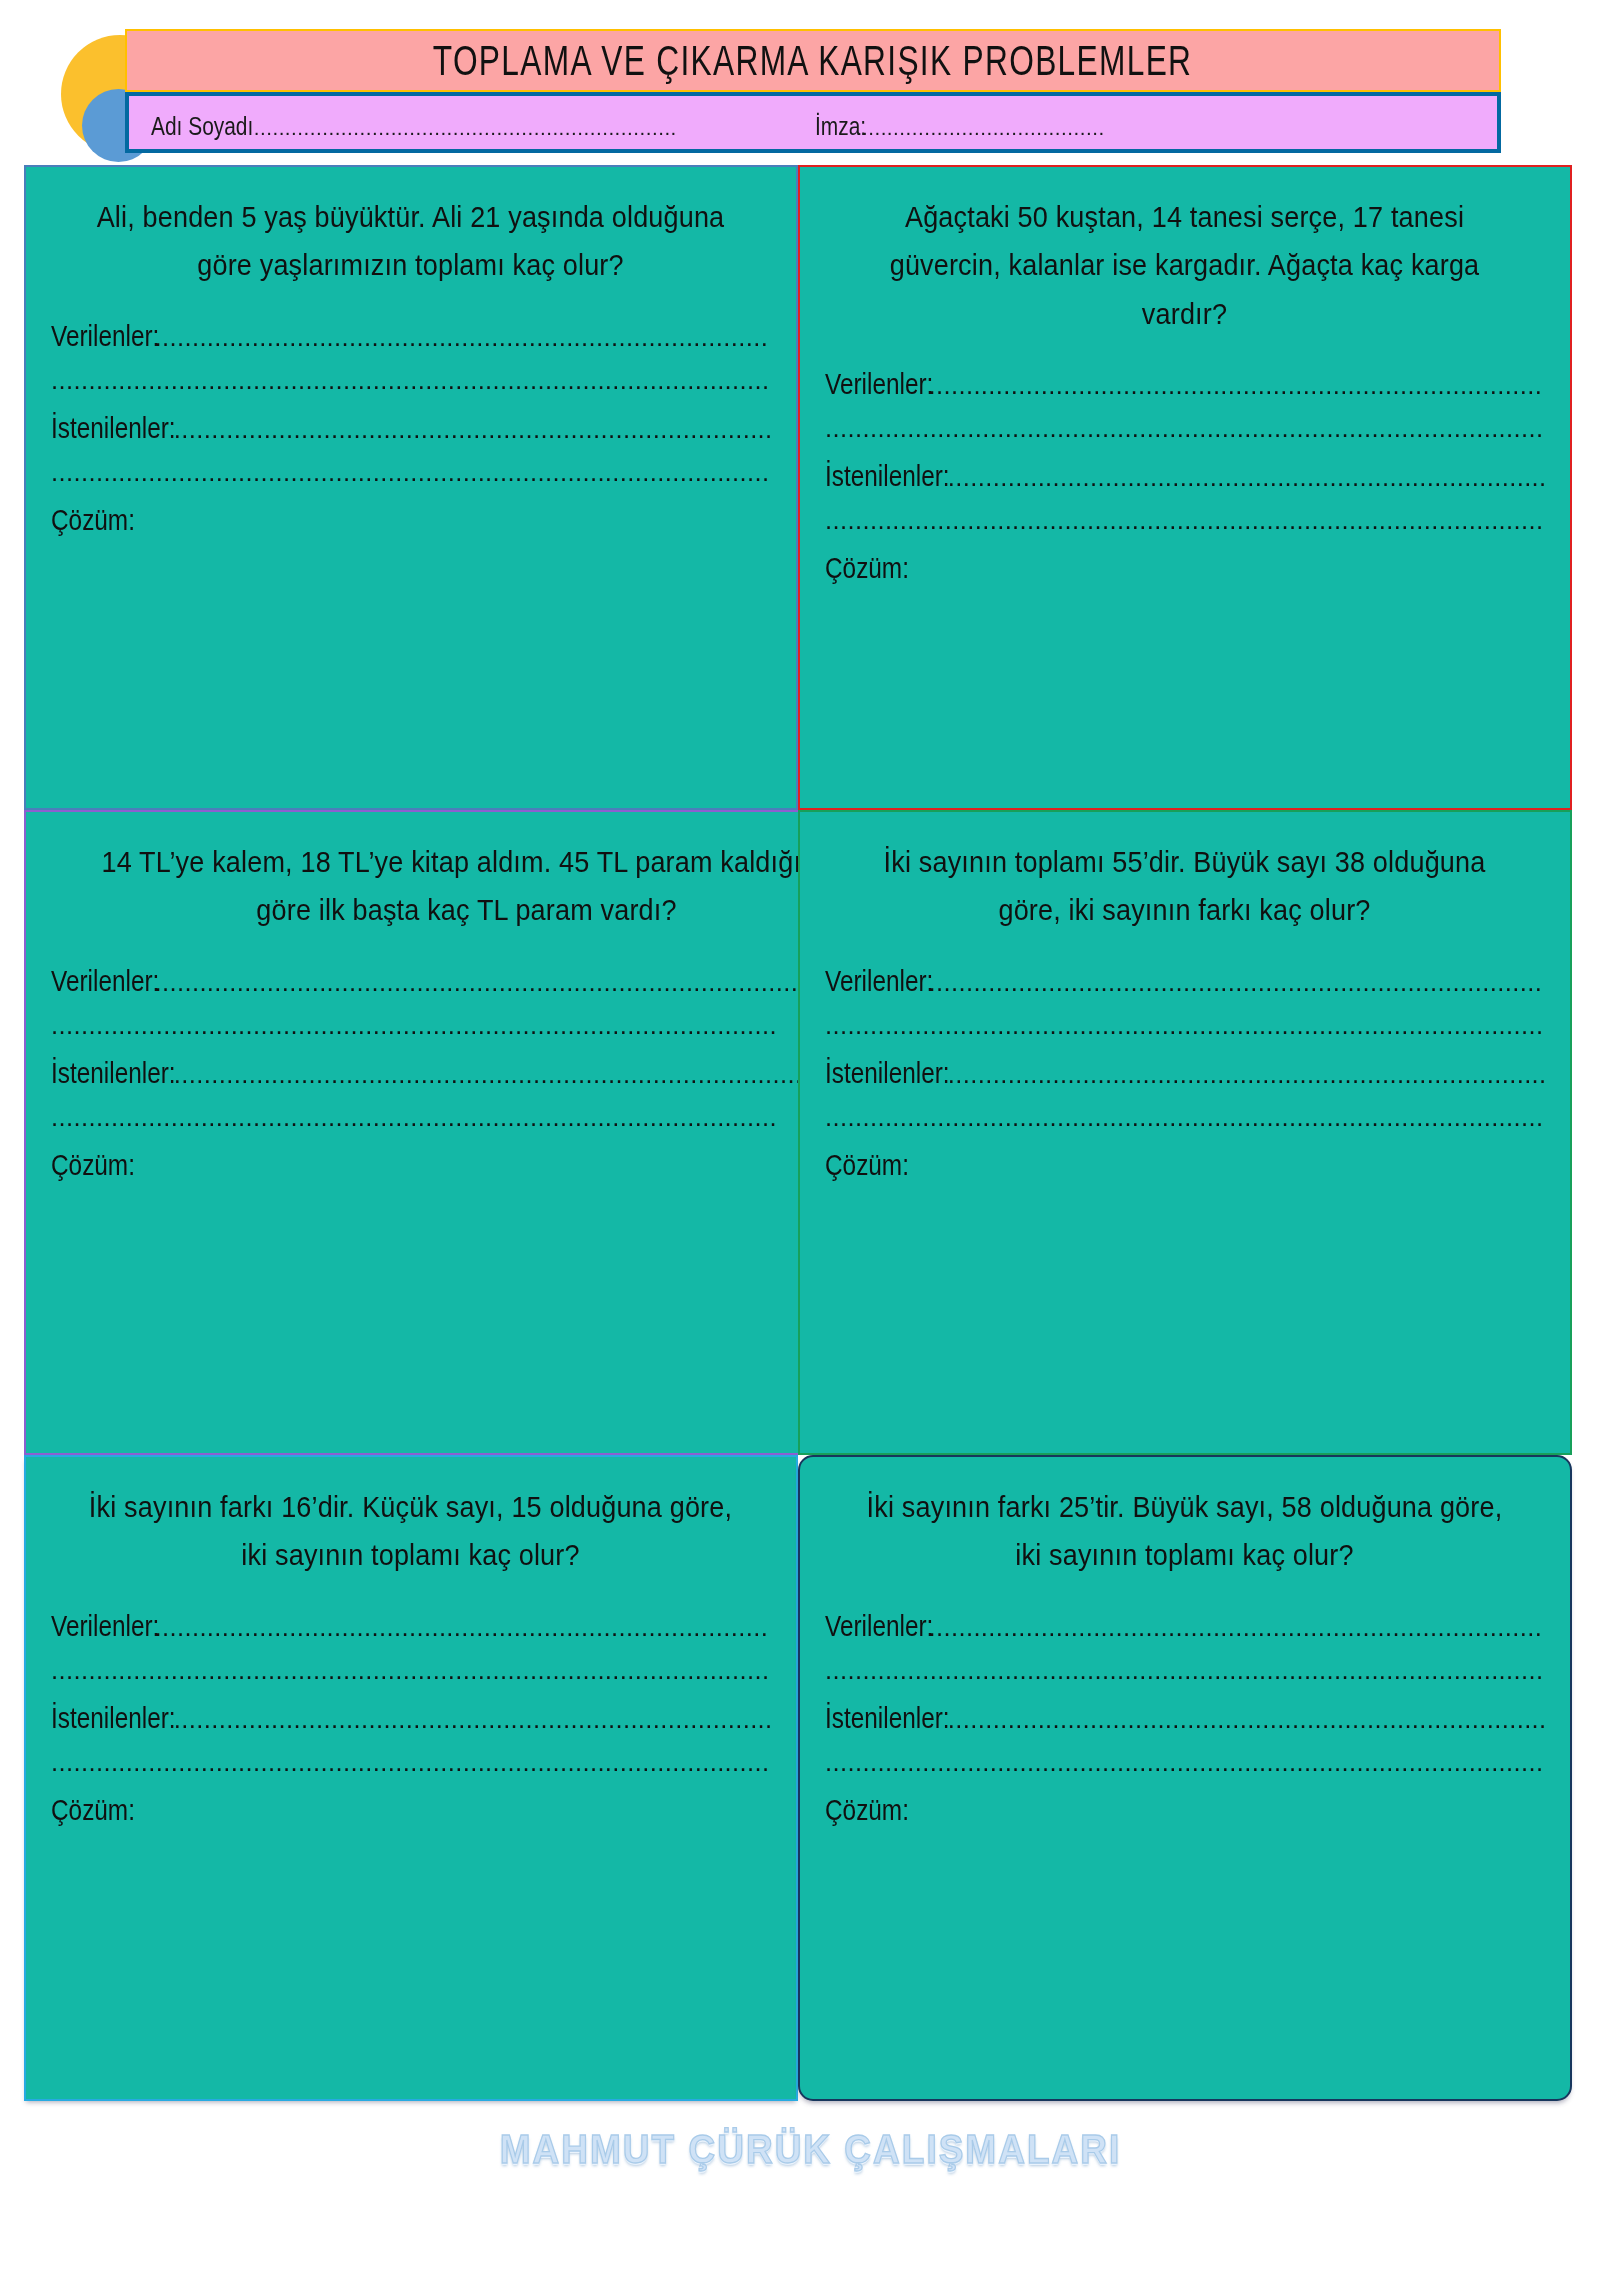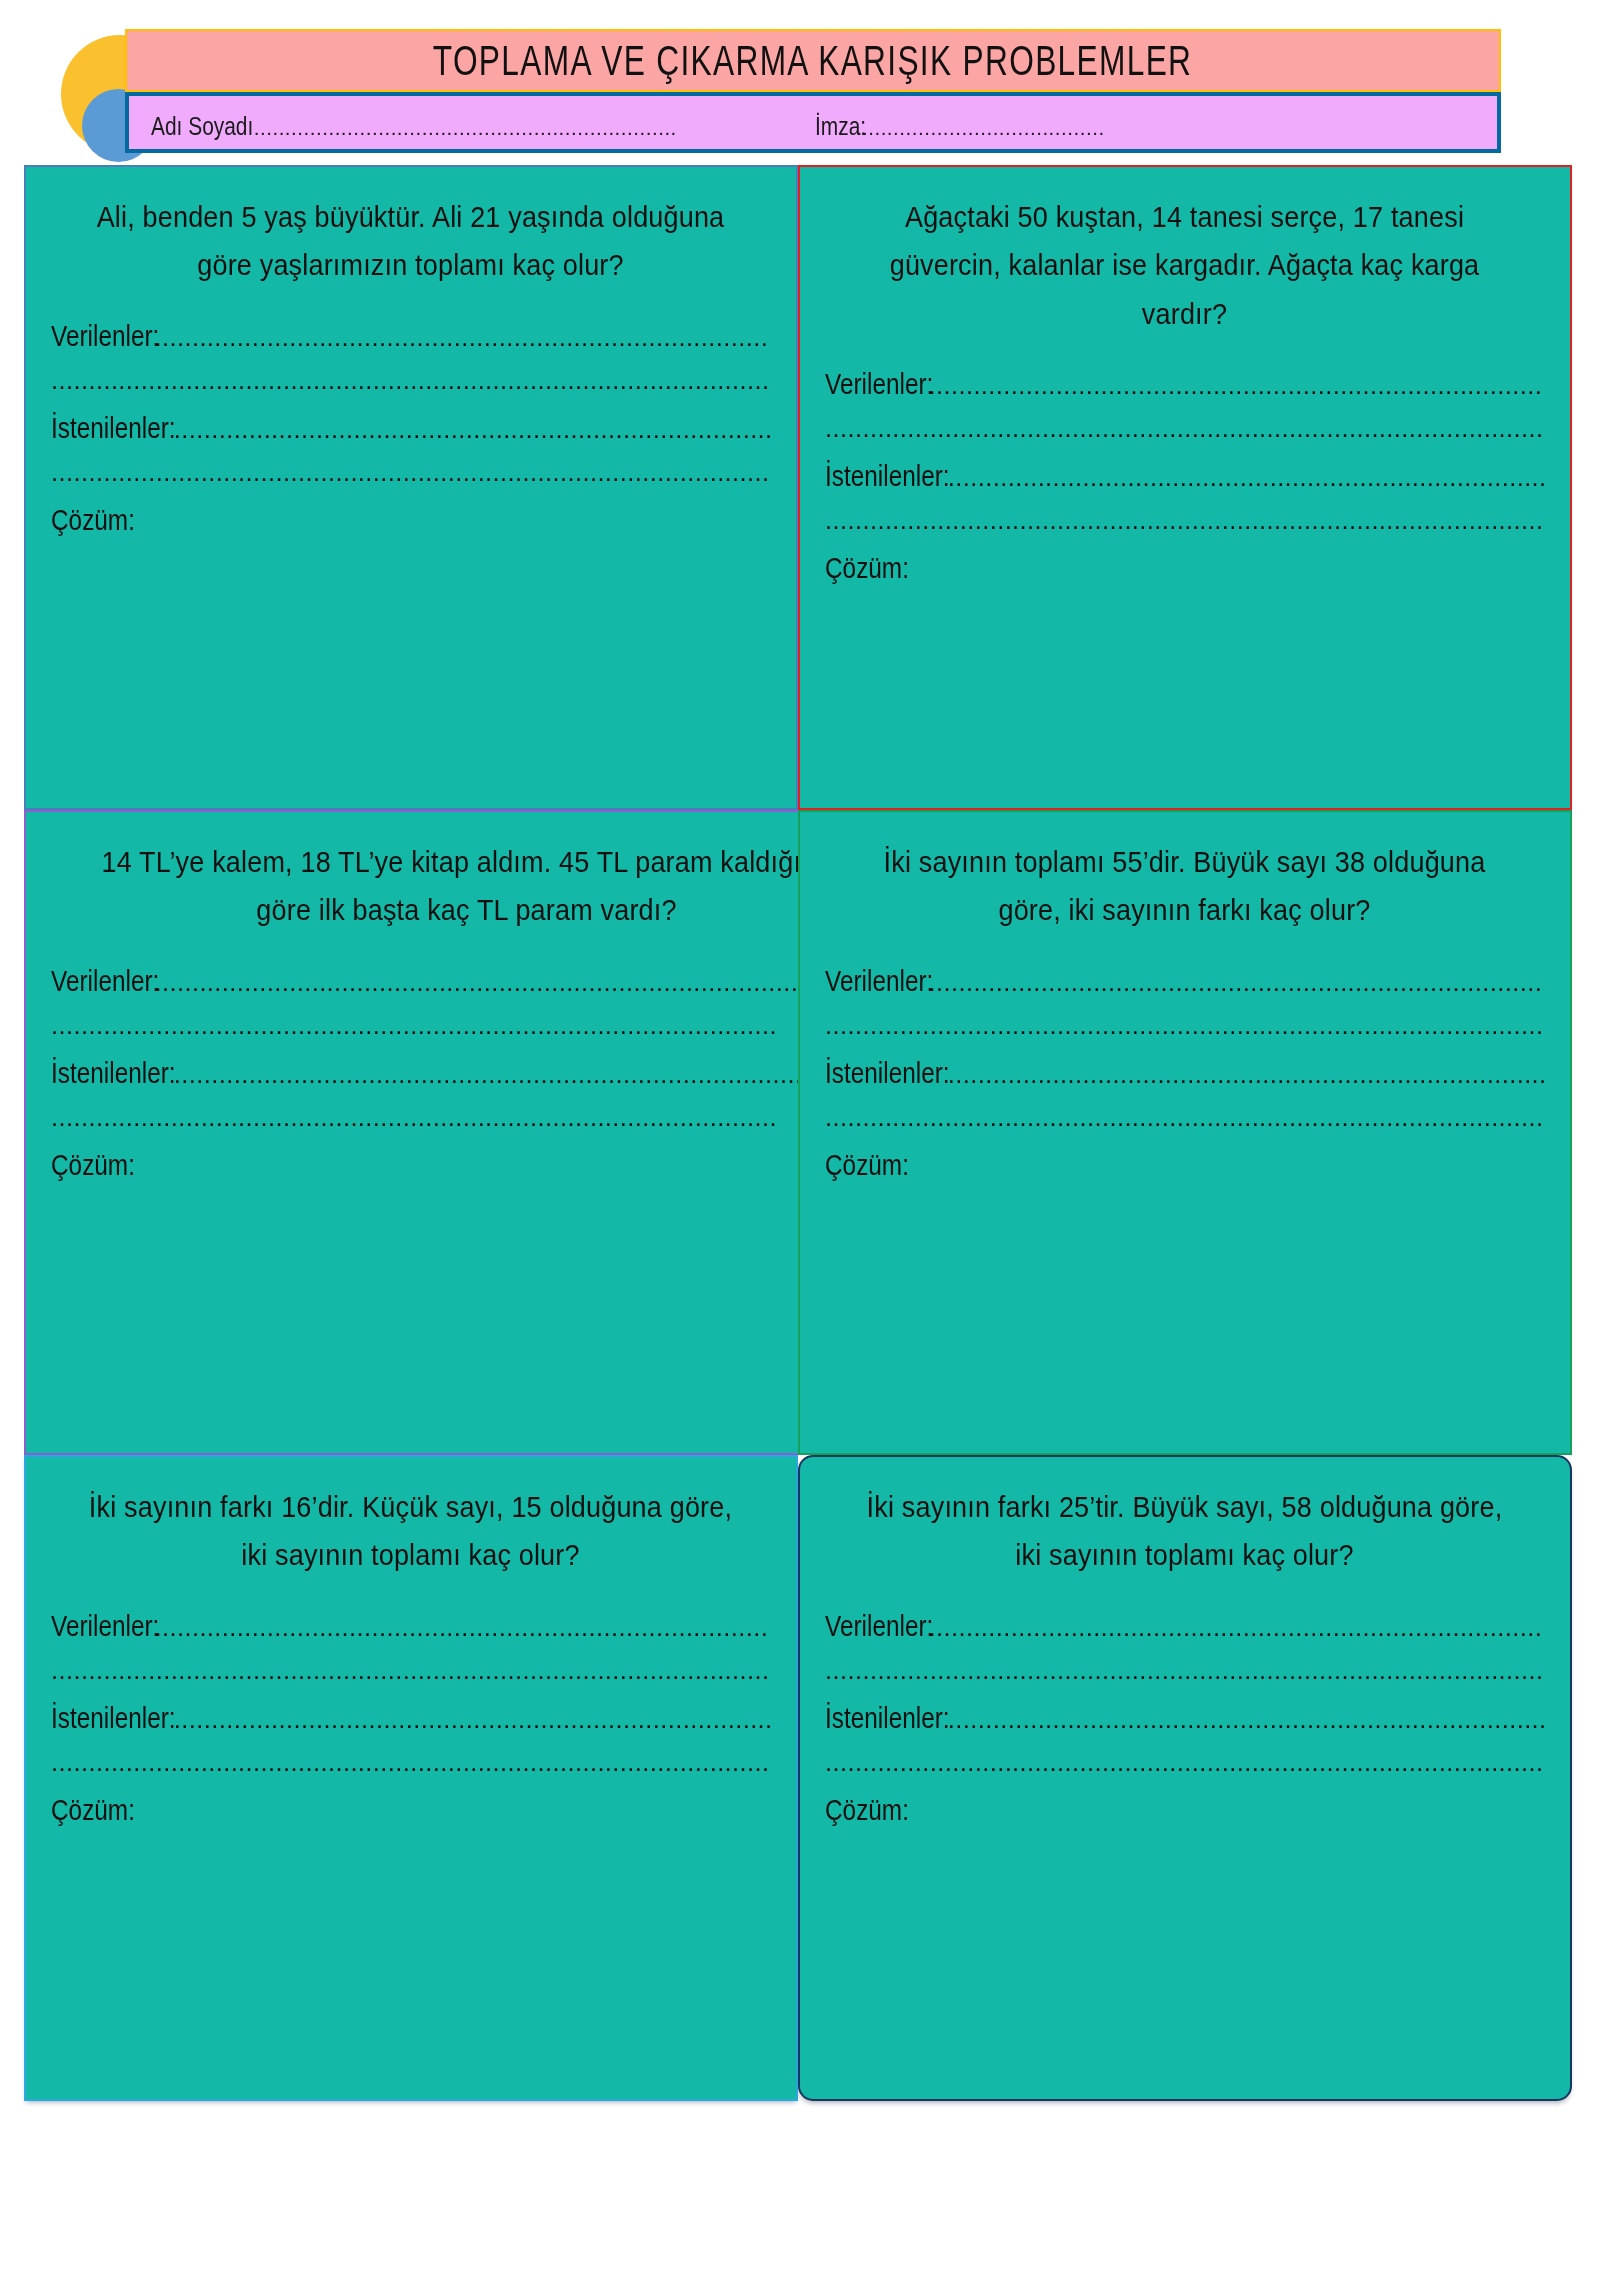--- a/index.html
+++ b/index.html
@@ -382,15 +382,18 @@
           <span class="ans-dots">.................................................................................................</span>
         </div>
         <div class="ans-row cozum">
           <span class="ans-label">Çözüm:</span>
         </div>
       </div>
     </div>
 
   </div>
 
+  <div class="footer">
+    <span class="footer-text">MAHMUT ÇÜRÜK ÇALIŞMALARI</span>
+  </div>
 
 </div>
 
 
 </body></html>

